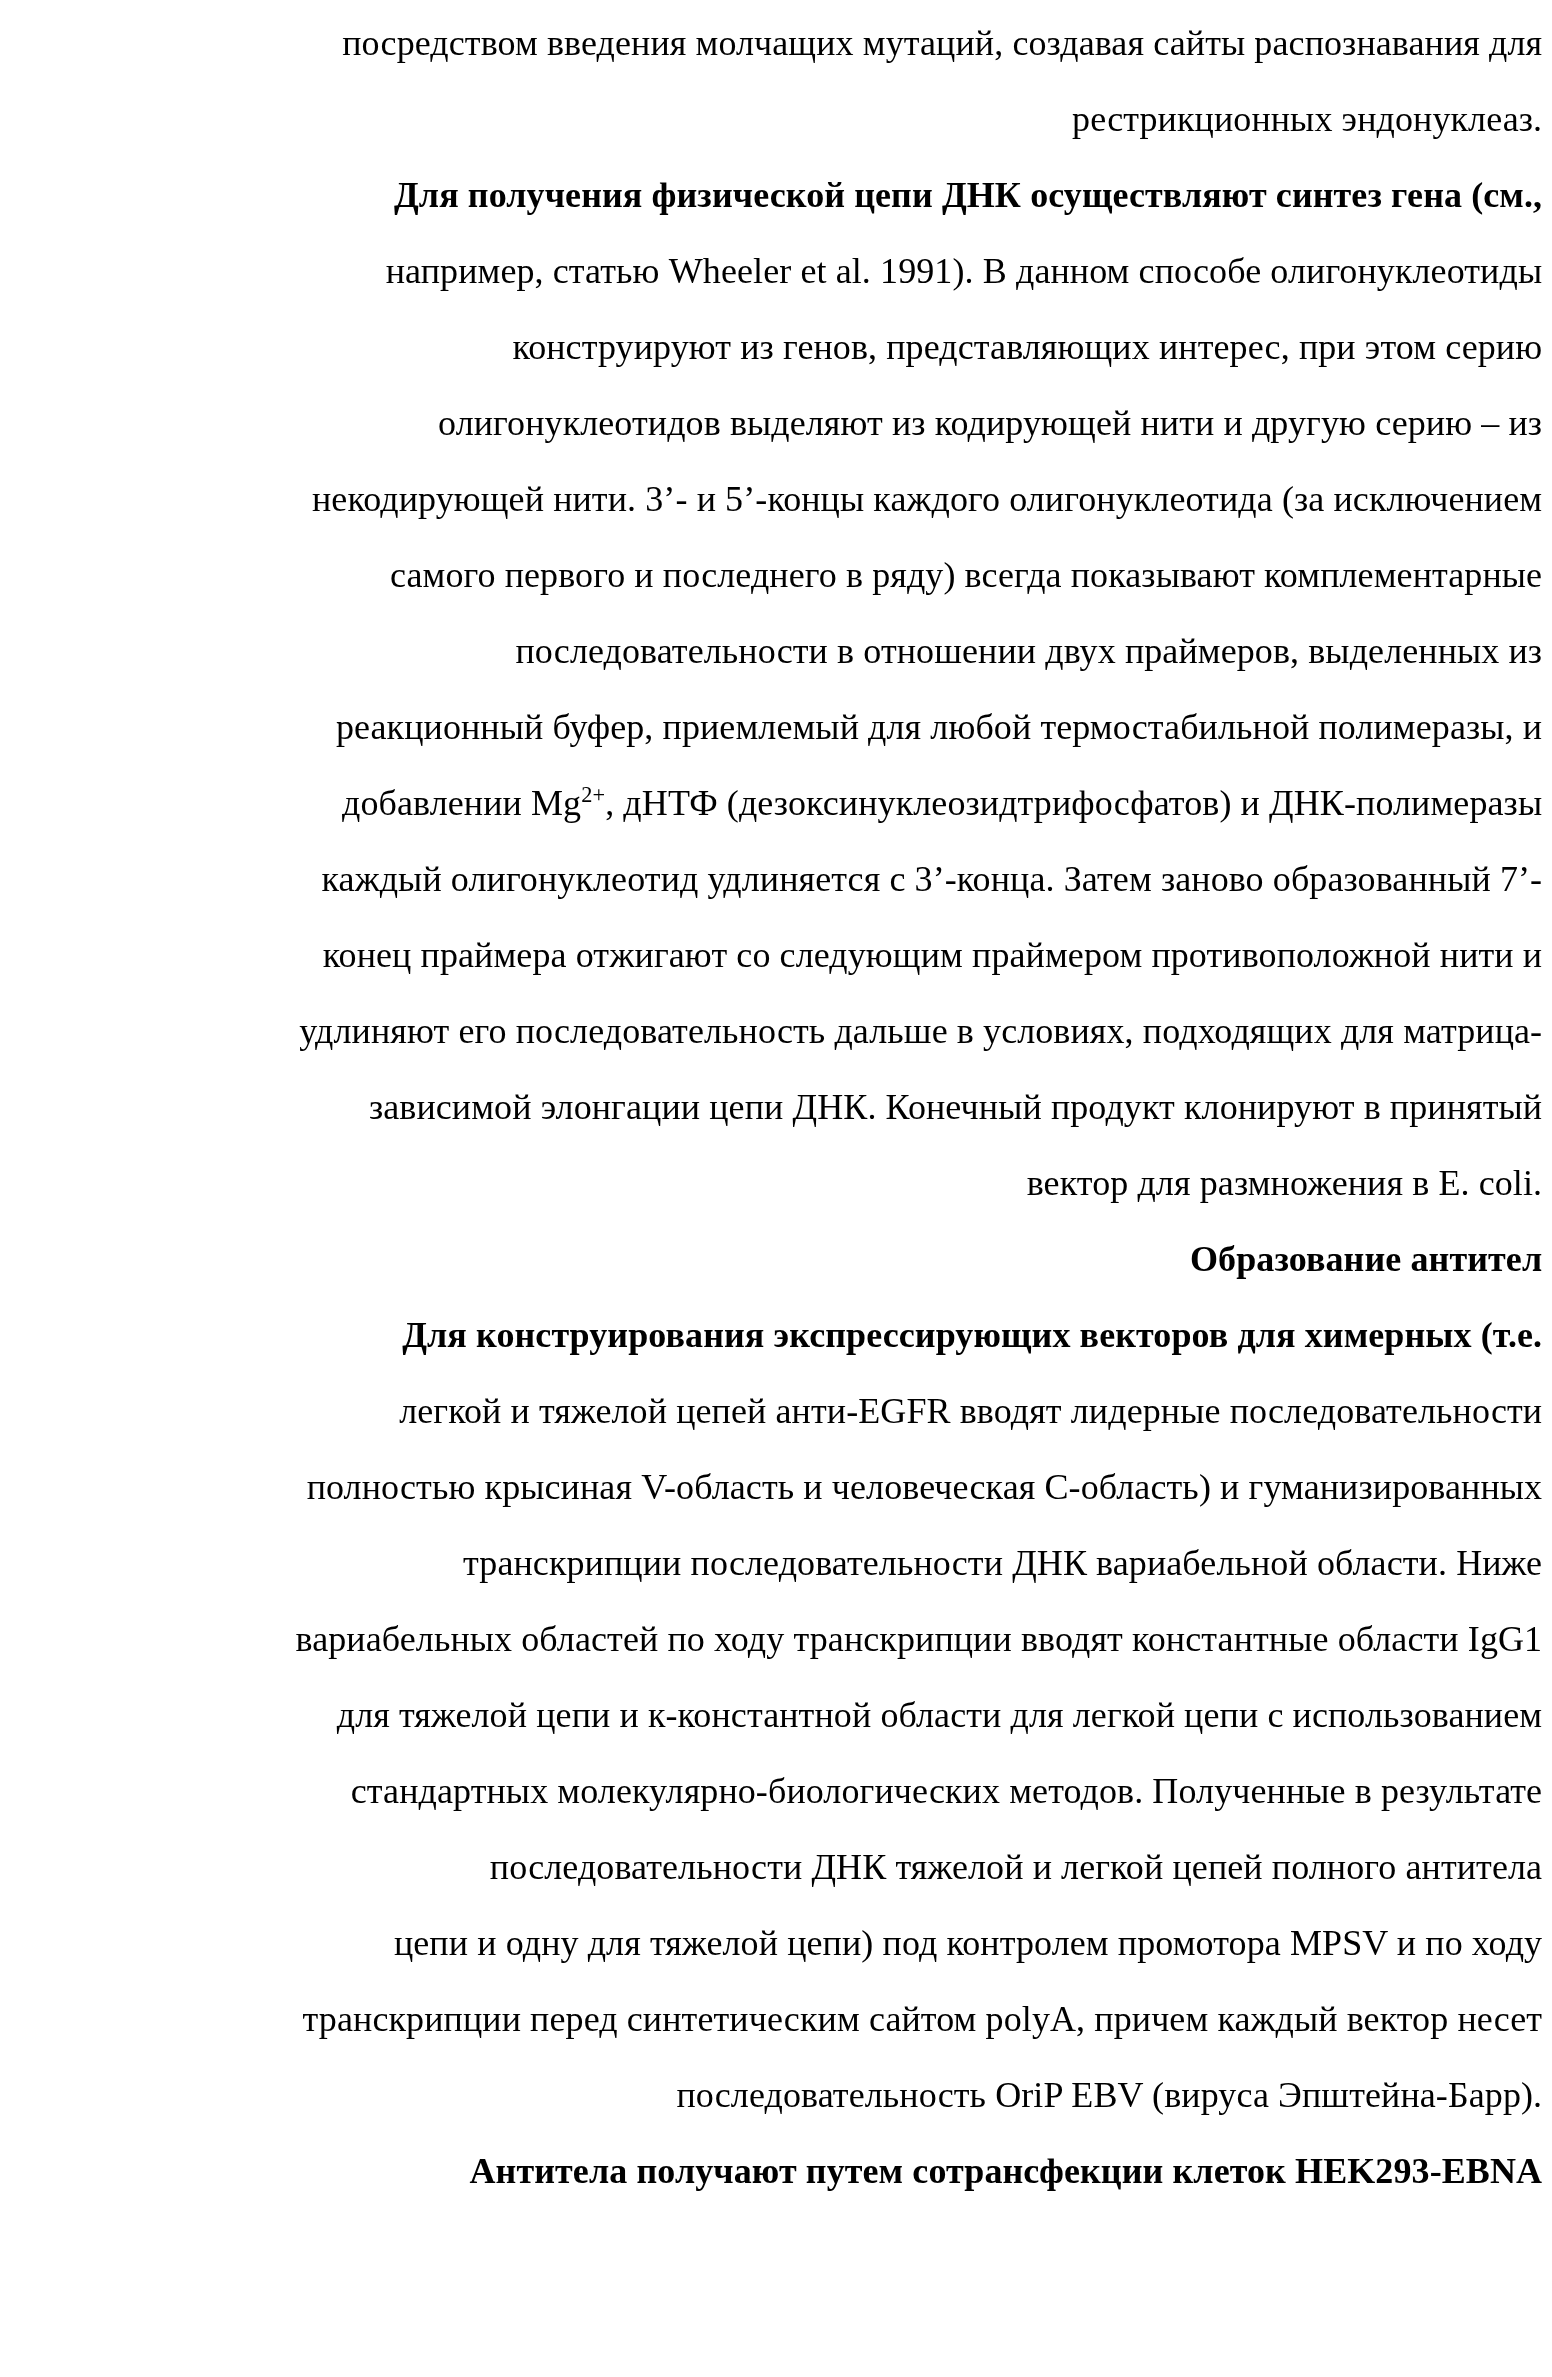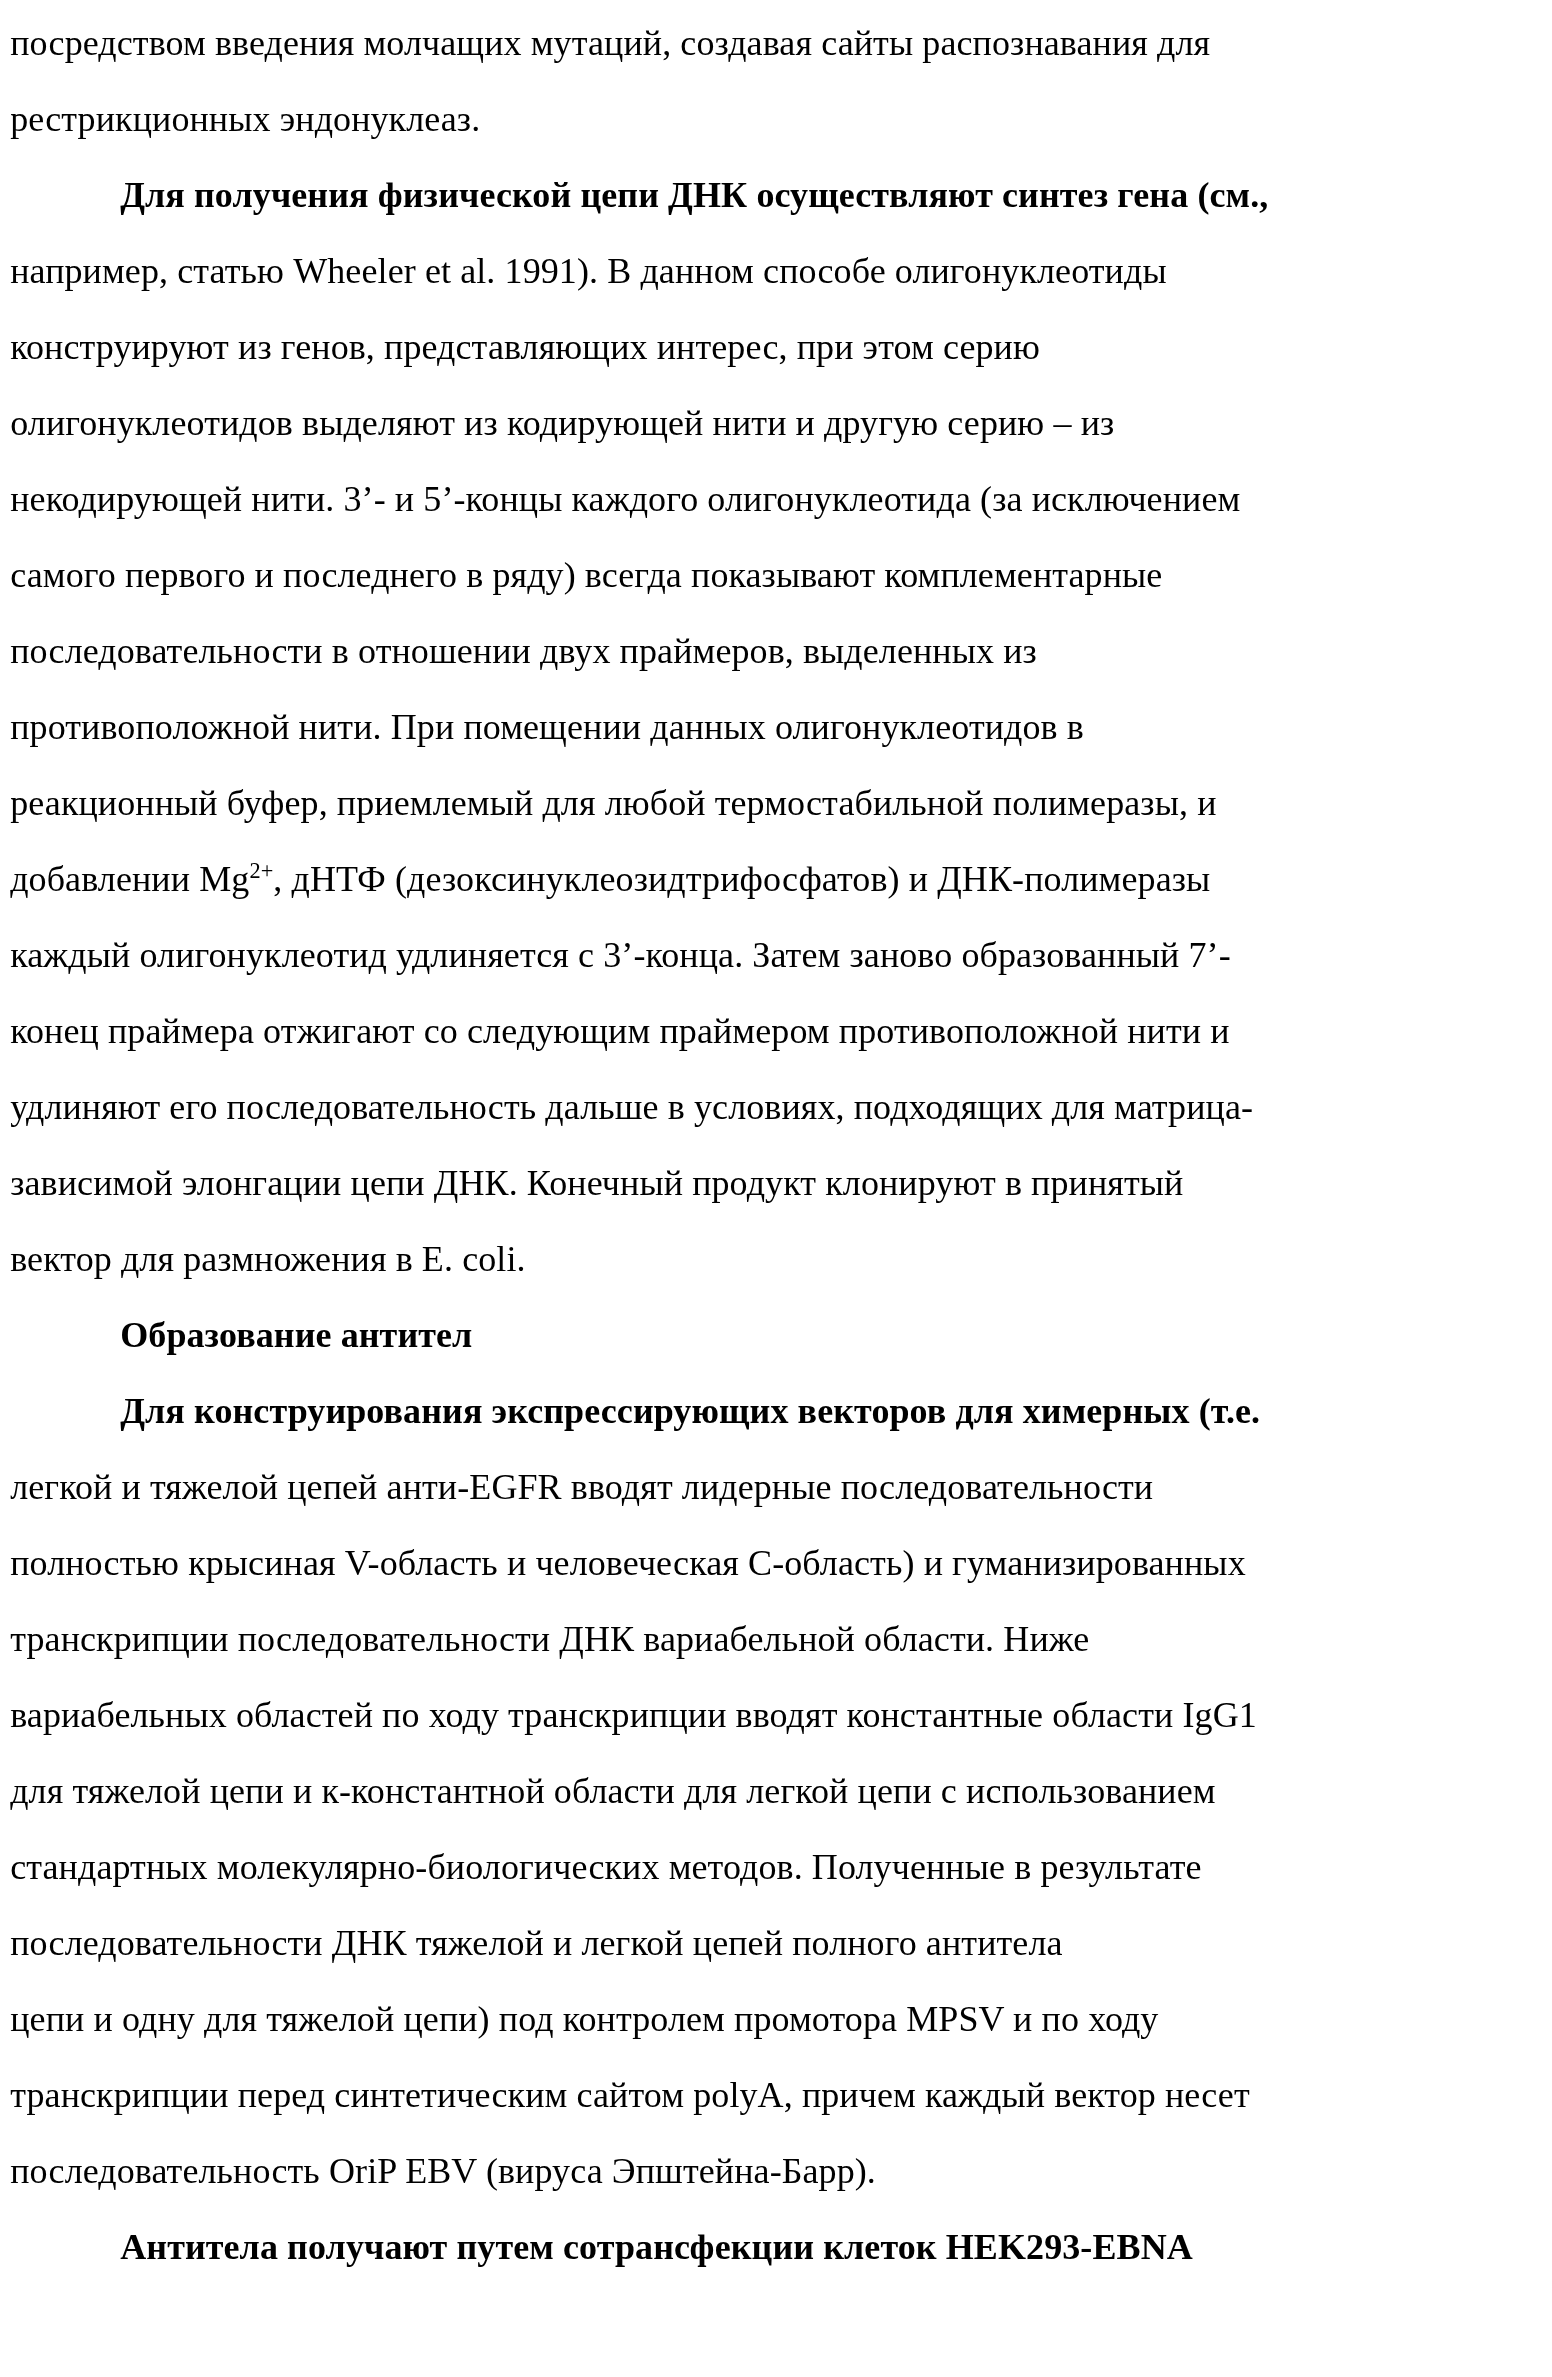--- a/index.html
+++ b/index.html
@@ -25,20 +25,21 @@
     width: 1532px;
     padding-top: 3.4px;
   }
   .line {
     font-size: 36px;
     line-height: 76px;
     color: #000000;
     white-space: nowrap;
     letter-spacing: 0.1px;
     font-weight: 400;
+    text-align: right;
   }
   .line.indent {
     text-indent: 110px;
     font-weight: bold;
   }
   .line sup {
     font-size: 0.62em;
     vertical-align: super;
     line-height: 0;
   }
@@ -55,21 +56,20 @@
 
     <div class="line">посредством введения молчащих мутаций, создавая сайты распознавания для</div>
     <div class="line">рестрикционных эндонуклеаз.</div>
     <div class="line indent">Для получения физической цепи ДНК осуществляют синтез гена (см.,</div>
     <div class="line">например, статью Wheeler et al. 1991). В данном способе олигонуклеотиды</div>
     <div class="line">конструируют из генов, представляющих интерес, при этом серию</div>
     <div class="line">олигонуклеотидов выделяют из кодирующей нити и другую серию – из</div>
     <div class="line">некодирующей нити. 3’- и 5’-концы каждого олигонуклеотида (за исключением</div>
     <div class="line">самого первого и последнего в ряду) всегда показывают комплементарные</div>
     <div class="line">последовательности в отношении двух праймеров, выделенных из</div>
-    <div class="line">противоположной нити. При помещении данных олигонуклеотидов в</div>
     <div class="line">реакционный буфер, приемлемый для любой термостабильной полимеразы, и</div>
 
     <div class="line">
       <span>добавлении Mg</span><sup>2+</sup><span>, дНТФ (дезоксинуклеозидтрифосфатов) и ДНК-полимеразы</span>
     </div>
 
     <div class="line">каждый олигонуклеотид удлиняется с 3’-конца. Затем заново образованный 7’-</div>
     <div class="line">конец праймера отжигают со следующим праймером противоположной нити и</div>
     <div class="line">удлиняют его последовательность дальше в условиях, подходящих для матрица-</div>
     <div class="line">зависимой элонгации цепи ДНК. Конечный продукт клонируют в принятый</div>

